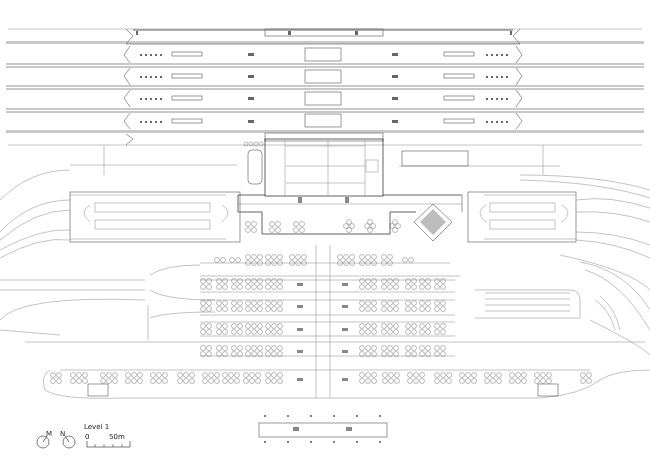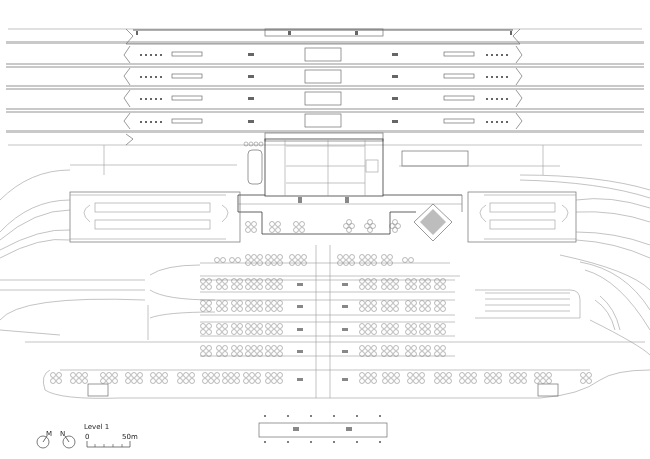--- a/index.html
+++ b/index.html
@@ -665,16 +665,16 @@
     <line x1="95" y1="444" x2="95" y2="447" stroke="#444" stroke-width="0.6"></line>
     <line x1="104" y1="444" x2="104" y2="447" stroke="#444" stroke-width="0.6"></line>
     <line x1="113" y1="444" x2="113" y2="447" stroke="#444" stroke-width="0.6"></line>
     <line x1="122" y1="444" x2="122" y2="447" stroke="#444" stroke-width="0.6"></line>
   </g>
 </svg>
 
 <div class="legend">
   <span class="lbl" style="left:84px; top:424px;">Level 1</span>
   <span class="lbl" style="left:85px; top:434px;">0</span>
-  <span class="lbl" style="left:122px; top:434px;">50m</span>
+  <span class="lbl" style="left:109px; top:434px;">50m</span>
   <span class="lbl" style="left:46px; top:431px;">M</span>
   <span class="lbl" style="left:60px; top:431px;">N</span>
 </div>
 
 </body></html>

